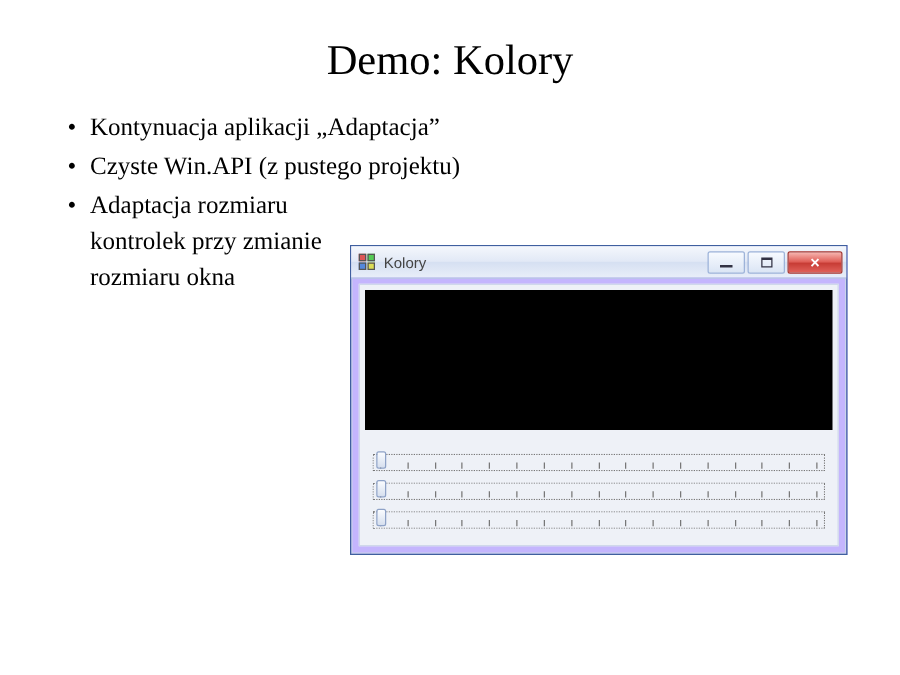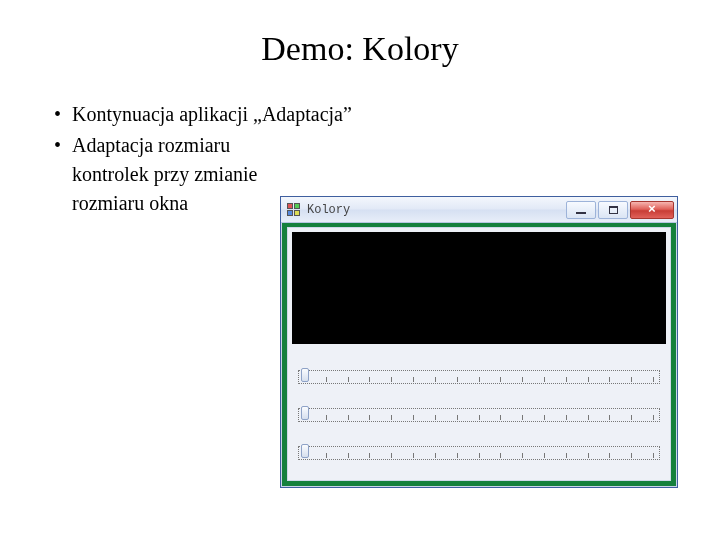--- a/index.html
+++ b/index.html
@@ -13,21 +13,21 @@
   }
   .slide {
     width: 100%;
     height: 100%;
     padding: 24px 48px 0 48px;
   }
   .title {
     text-align: center;
     font-size: 34px;
     font-weight: normal;
-    margin-bottom: 32px;
+    margin-bottom: 20px;
     margin-top: 6px;
   }
   .bullets {
     font-size: 20px;
     line-height: 1.45;
     list-style: none;
     padding-left: 6px;
   }
   .bullets li {
     position: relative;
@@ -40,25 +40,25 @@
     left: 0;
     top: 0;
   }
   .bullet3 { max-width: 240px; }
 
   .app-window {
     position: absolute;
     left: 280px;
     top: 196px;
     width: 398px;
-    height: 292px;
-    background: #15803d;
+    height: 248px;
+    background: #c4b5fd;
     border: 1px solid #3f5f9f;
     box-shadow: 0 0 0 1px #c9d4ea inset;
-    font-family: Liberation Mono, monospace;
+    font-family: Liberation Sans, sans-serif;
   }
   .titlebar {
     height: 26px;
     background: linear-gradient(#f4f7fc, #e2e9f6 48%, #d6e0f2 52%, #e8eef9);
     border-bottom: 1px solid #b7c6e3;
     display: flex;
     align-items: center;
     padding: 0 2px 0 6px;
     gap: 6px;
   }
@@ -145,20 +145,21 @@
     border-radius: 2px;
   }
 </style>
 </head>
 <body>
 
 <div class="slide">
   <h1 class="title">Demo: Kolory</h1>
   <ul class="bullets">
     <li>Kontynuacja aplikacji „Adaptacja”</li>
+    <li>Czyste Win.API (z pustego projektu)</li>
     <li class="bullet3">Adaptacja rozmiaru kontrolek przy zmianie rozmiaru okna</li>
   </ul>
 </div>
 
 <div class="app-window">
   <div class="titlebar">
     <div class="app-icon">
       <div class="sq a"></div>
         <div class="sq b"></div>
         <div class="sq c"></div>

